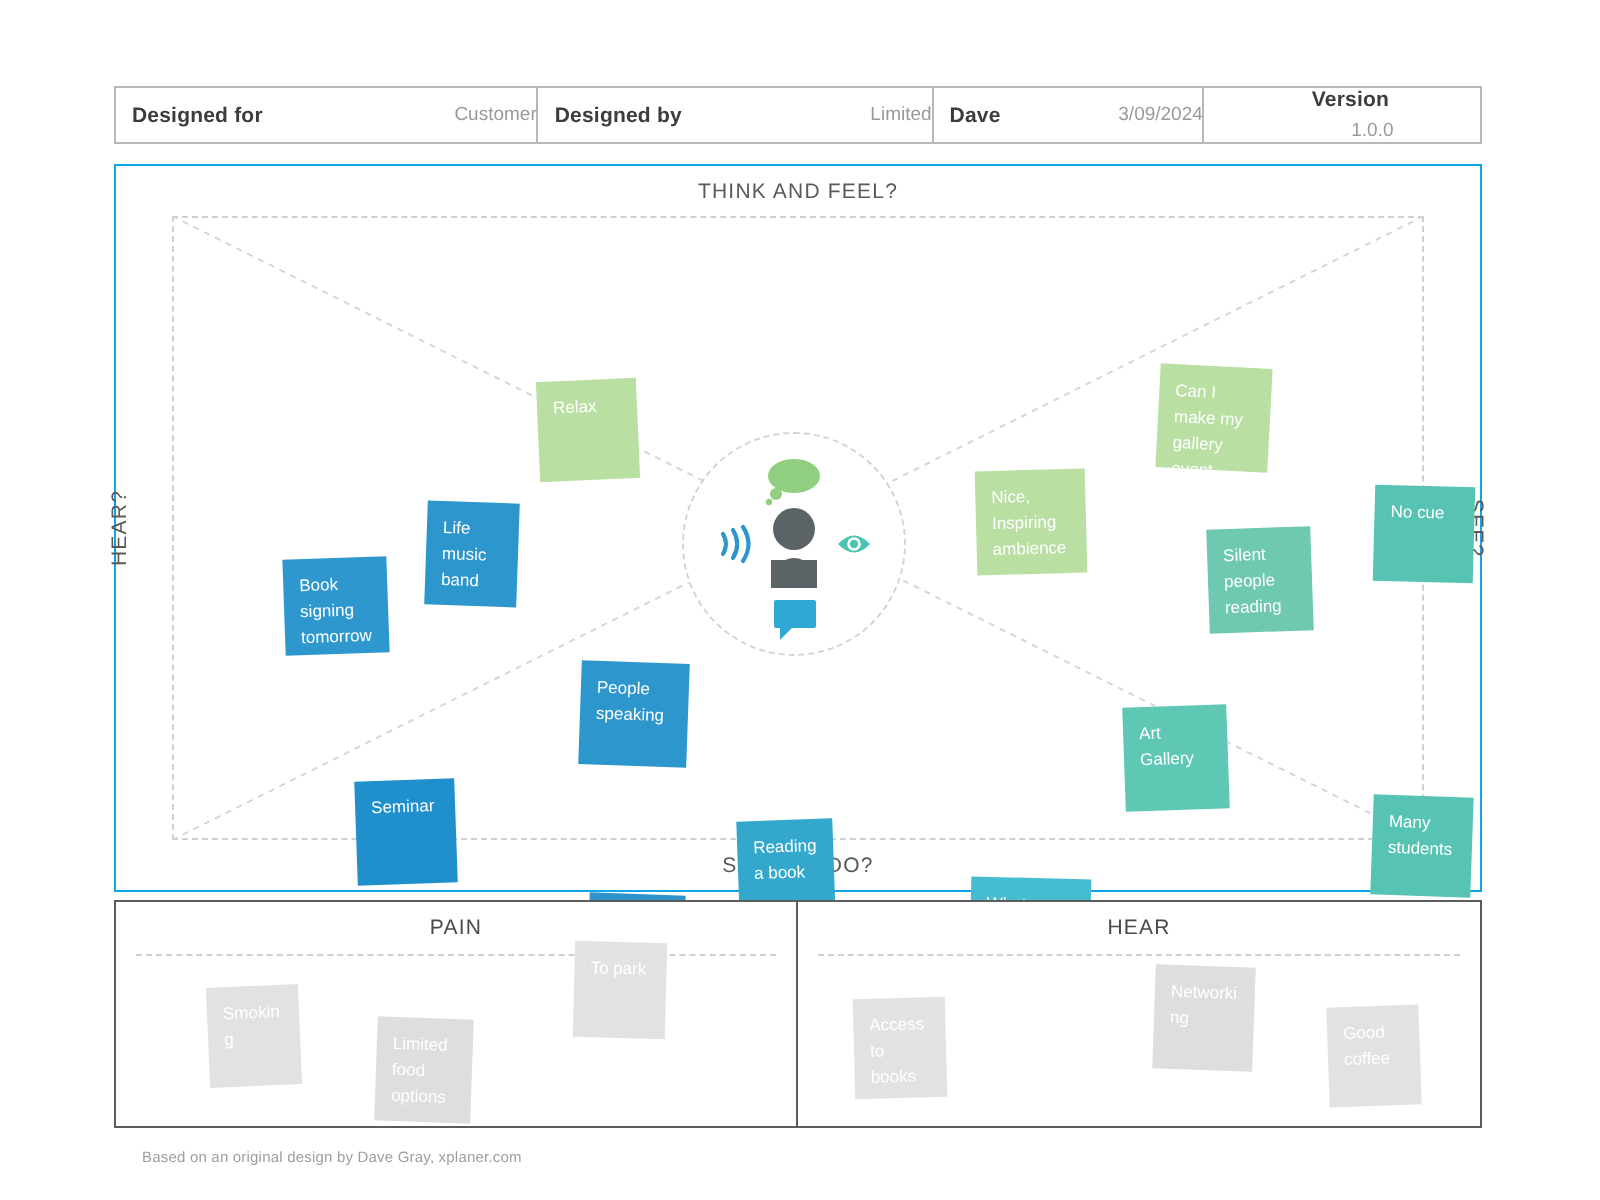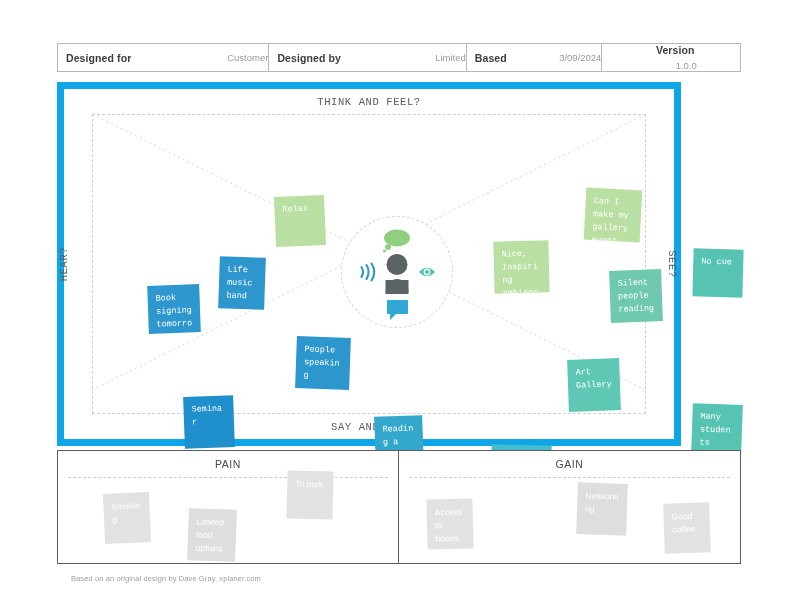--- a/index.html
+++ b/index.html
@@ -52,26 +52,25 @@
     font-size: 9.5px;
     color: #9a9a9a;
     margin-left: 22px;
   }
 
   
   #canvas {
     position: absolute;
     left: 57px;
     top: 82px;
-    width: 624px;
+    width: 684px;
     height: 364px;
-    border: 7px solid #0ea5e9;
+    border: 1px solid #0ea5e9;
     box-sizing: border-box;
     background: #fff;
-    font-family: Liberation Mono, monospace;
   }
   #dashed-area {
     position: absolute;
     left: 28px;
     top: 25px;
     right: 28px;
     bottom: 25px;
     border: 1px dashed #cfcfcf;
     box-sizing: border-box;
   }
@@ -195,21 +194,21 @@
 <div id="meta-row">
   <div class="meta-cell c1">
     <span class="meta-label">Designed for</span>
     <span class="meta-value">Customer</span>
   </div>
   <div class="meta-cell c2">
     <span class="meta-label">Designed by</span>
     <span class="meta-value">Limited</span>
   </div>
   <div class="meta-cell c3">
-    <span class="meta-label">Based</span>
+    <span class="meta-label">Dave</span>
     <span class="meta-value">3/09/2024</span>
   </div>
   <div class="meta-cell c4">
     <span class="meta-label">Version</span>
     <span class="meta-value">1.0.0</span>
   </div>
 </div>
 
 <div id="canvas">
   <div id="dashed-area"></div>
@@ -280,21 +279,21 @@
   <div class="bottom-box" id="pain-box">
     <div class="bottom-title">PAIN</div>
     <div class="bottom-dash"></div>
     <div id="pain-notes">
         <div class="note" style="left: 46px; top: 42px; width: 46px; height: 50px; background: rgb(226, 226, 226); transform: rotate(-2.5deg);">Smoking</div>
         <div class="note" style="left: 130px; top: 58px; width: 48px; height: 52px; background: rgb(222, 222, 222); transform: rotate(2deg);">Limited food options</div>
         <div class="note" style="left: 229px; top: 20px; width: 46px; height: 48px; background: rgb(226, 226, 226); transform: rotate(1.5deg);">To park</div>
       </div>
   </div>
   <div class="bottom-box" id="gain-box">
-    <div class="bottom-title">GAIN</div>
+    <div class="bottom-title">HEAR</div>
     <div class="bottom-dash"></div>
     <div id="gain-notes">
         <div class="note" style="left: 28px; top: 48px; width: 46px; height: 50px; background: rgb(226, 226, 226); transform: rotate(-1.5deg);">Access to books</div>
         <div class="note" style="left: 178px; top: 32px; width: 50px; height: 52px; background: rgb(222, 222, 222); transform: rotate(2deg);">Networking</div>
         <div class="note" style="left: 265px; top: 52px; width: 46px; height: 50px; background: rgb(226, 226, 226); transform: rotate(-2deg);">Good coffee</div>
       </div>
   </div>
 </div>
 
 <div id="footer">Based on an original design by Dave Gray, xplaner.com</div>

